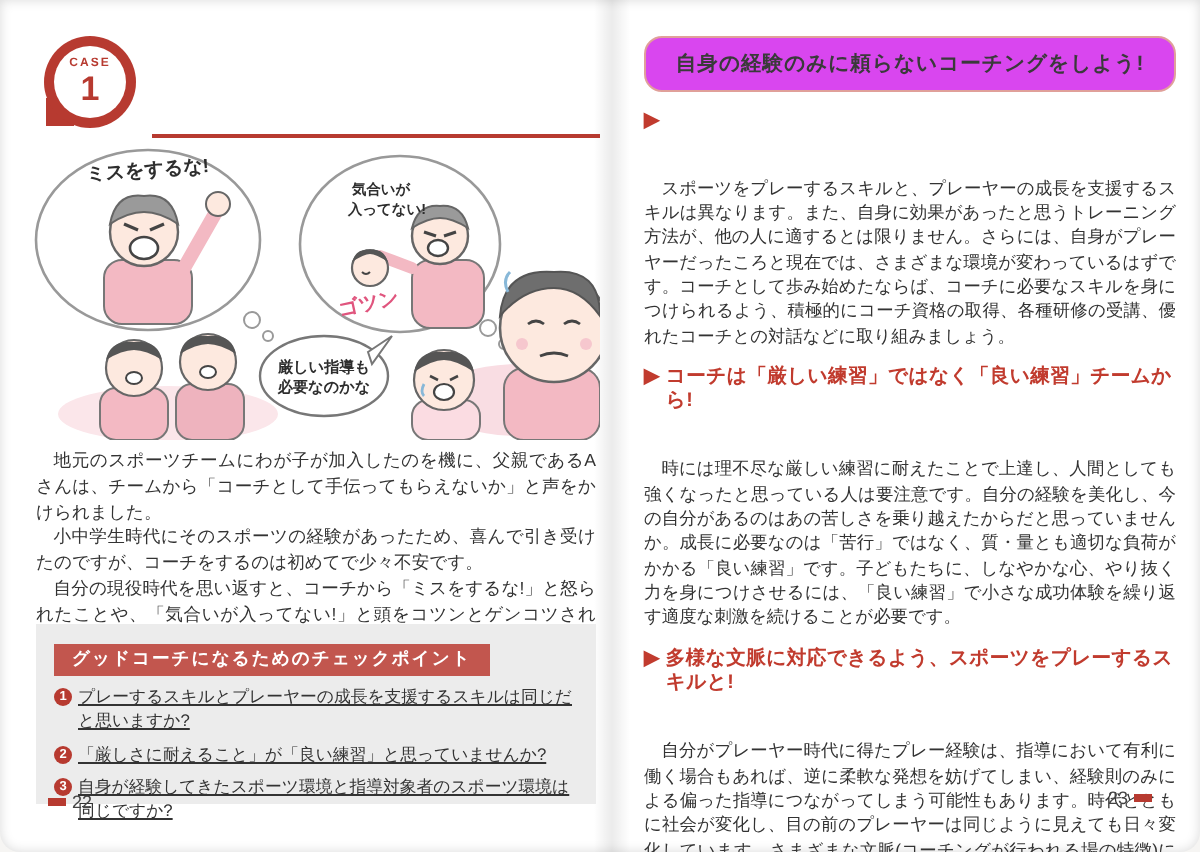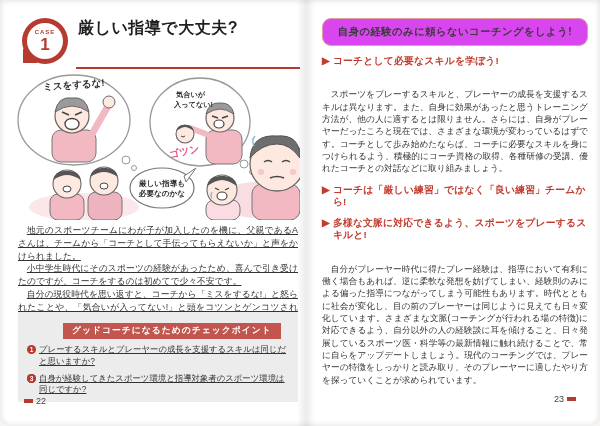--- a/index.html
+++ b/index.html
@@ -47,33 +47,33 @@
     font-size: 16px; font-weight: bold; color: #1f1f1f; line-height: 1.32;
     letter-spacing: 0.5px;
   }
   .title-underline {
     position: absolute; left: 66px; top: 57px; width: 224px; height: 2px;
     background: #b73a30;
   }
 
   .illustration { position: absolute; left: 4px; top: 62px; width: 286px; height: 148px; }
 
-  .intro { position: absolute; left: 8px; top: 214px; width: 280px; text-decoration: underline; }
+  .intro { position: absolute; left: 8px; top: 214px; width: 280px; }
   .intro p {
     font-size: 8.8px; line-height: 1.45; color: #333;
     text-align: justify; text-indent: 1em;
   }
 
   .checklist {
     position: absolute; left: 8px; top: 302px; width: 280px; height: 90px;
     background: #ececec; padding: 7px 9px;
   }
   .checklist-title {
     display: inline-block; background: #c2564e; color: #fff;
-    font-size: 8.8px; font-weight: bold; padding: 2px 9px; letter-spacing: 1px; margin-left: 36px;
+    font-size: 8.8px; font-weight: bold; padding: 2px 9px; letter-spacing: 1px;
   }
   .check-item {
     position: relative; margin-top: 5px; padding-left: 12px;
     font-size: 8.4px; line-height: 1.4; color: #333; text-decoration: underline;
   }
   .check-num {
     position: absolute; left: 0; top: 1px;
     width: 9px; height: 9px; border-radius: 50%;
     background: #b73a30; color: #fff;
     font-size: 6.5px; font-weight: bold; text-align: center; line-height: 9px;
@@ -124,21 +124,20 @@
     <div class="case-badge">
       <div class="badge-corner"></div>
       <div class="badge-outer"></div>
       <div class="badge-inner">
         <span class="badge-case">CASE</span>
         <span class="badge-num">1</span>
       </div>
     </div>
 
     <div class="case-title">
-      <div>厳しい指導で大丈夫?</div>
     </div>
     <div class="title-underline"></div>
 
     <svg class="illustration" viewBox="0 0 286 148">
 
       <ellipse cx="245" cy="128" rx="42" ry="18" fill="#f9dde3"></ellipse>
       <ellipse cx="70" cy="135" rx="55" ry="14" fill="#fbe6ea"></ellipse>
 
       <g>
         <ellipse cx="60" cy="48" rx="56" ry="45" fill="#fff" stroke="#999" stroke-width="1.3"></ellipse>
@@ -228,50 +227,51 @@
     </div>
 
     <div class="checklist">
       <span class="checklist-title">グッドコーチになるためのチェックポイント</span>
       <div class="check-item">
         <span class="check-num">1</span>
         <span>プレーするスキルとプレーヤーの成長を支援するスキルは同じだと思いますか?</span>
       </div>
       <div class="check-item">
         <span class="check-num">2</span>
+        <span>「厳しさに耐えること」が「良い練習」と思っていませんか?</span>
       </div>
       <div class="check-item">
         <span class="check-num">3</span>
         <span>自身が経験してきたスポーツ環境と指導対象者のスポーツ環境は同じですか?</span>
       </div>
     </div>
 
     <div class="pagenum-left">
       <span class="page-dash"></span>
       <span>22</span>
     </div>
   </div>
 
   <div class="page-right">
 
     <div class="header-box">自身の経験のみに頼らないコーチングをしよう!</div>
 
     <div class="section">
       <div class="sec-title">
         <span class="sec-marker">▶</span>
-        <span>コーチとして必要なスキルを学ぼう!</span>
       </div>
       <p class="sec-body">スポーツをプレーするスキルと、プレーヤーの成長を支援するスキルは異なります。また、自身に効果があったと思うトレーニング方法が、他の人に適するとは限りません。さらには、自身がプレーヤーだったころと現在では、さまざまな環境が変わっているはずです。コーチとして歩み始めたならば、コーチに必要なスキルを身につけられるよう、積極的にコーチ資格の取得、各種研修の受講、優れたコーチとの対話などに取り組みましょう。</p>
     </div>
 
     <div class="section">
       <div class="sec-title">
         <span class="sec-marker">▶</span>
         <span>コーチは「厳しい練習」ではなく「良い練習」チームから!</span>
       </div>
+      <p class="sec-body">時には理不尽な厳しい練習に耐えたことで上達し、人間としても強くなったと思っている人は要注意です。自分の経験を美化し、今の自分があるのはあの苦しさを乗り越えたからだと思っていませんか。成長に必要なのは「苦行」ではなく、質・量とも適切な負荷がかかる「良い練習」です。子どもたちに、しなやかな心、やり抜く力を身につけさせるには、「良い練習」で小さな成功体験を繰り返す適度な刺激を続けることが必要です。</p>
     </div>
 
     <div class="section">
       <div class="sec-title">
         <span class="sec-marker">▶</span>
         <span>多様な文脈に対応できるよう、スポーツをプレーするスキルと!</span>
       </div>
       <p class="sec-body">自分がプレーヤー時代に得たプレー経験は、指導において有利に働く場合もあれば、逆に柔軟な発想を妨げてしまい、経験則のみによる偏った指導につながってしまう可能性もあります。時代とともに社会が変化し、目の前のプレーヤーは同じように見えても日々変化しています。さまざまな文脈(コーチングが行われる場の特徴)に対応できるよう、自分以外の人の経験談に耳を傾けること、日々発展しているスポーツ医・科学等の最新情報に触れ続けることで、常に自らをアップデートしましょう。現代のコーチングでは、プレーヤーの特徴をしっかりと読み取り、そのプレーヤーに適したやり方を探っていくことが求められています。</p>
     </div>
 

